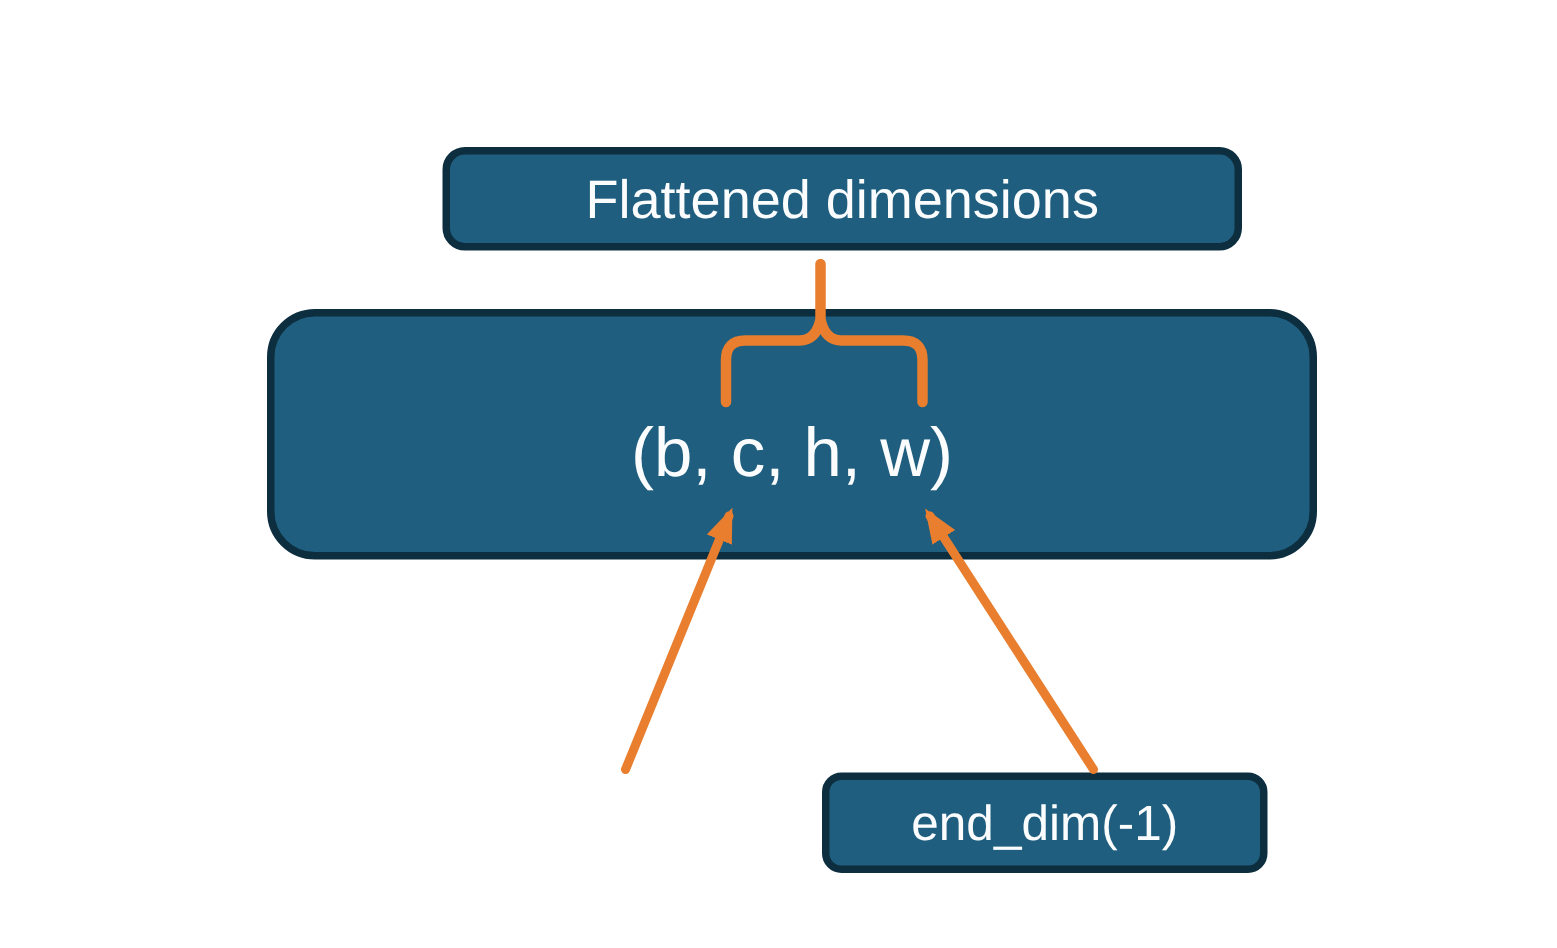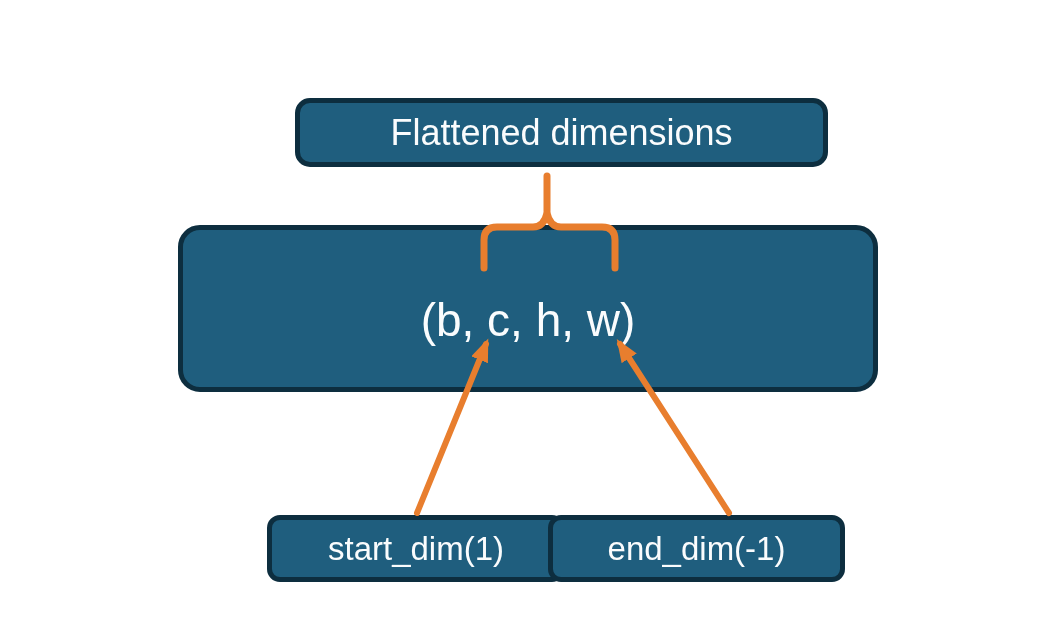--- a/index.html
+++ b/index.html
@@ -33,23 +33,23 @@
     justify-content: center;
     text-align: left;
   }
   .node-title {
     left: 295px; top: 98px;
     width: 533px; height: 69px;
     border-radius: 15px;
     font-size: 36px;
   }
   .node-tensor {
-    left: 178px; top: 225px;
+    left: 178px; top: 206px;
     width: 700px; height: 167px;
-    border-radius: 22px;
+    border-radius: 32px;
     font-size: 46px;
     padding-top: 22px; 
   }
   .node-small {
     top: 515px;
     height: 67px;
     border-radius: 13px;
     font-size: 33px;
   }
   .node-start { left: 267px; width: 298px; }
@@ -76,23 +76,20 @@
 <div class="canvas">
 
   <div class="node node-title">
     <span>Flattened dimensions</span>
   </div>
 
   <div class="node node-tensor">
     <span>(b, c, h, w)</span>
   </div>
 
-  <div class="node node-small node-start">
-    <span>start_dim(1)</span>
-  </div>
 
   <div class="node node-small node-end">
     <span>end_dim(-1)</span>
   </div>
 
   <svg class="connectors" viewBox="0 0 1038 632">
     <defs>
       <marker id="arrowhead" markerUnits="userSpaceOnUse" markerWidth="26" markerHeight="22" refX="17" refY="9" orient="auto">
         <path d="M0,0 L23,9 L0,18 Z" class="orange-fill"></path>
       </marker>

